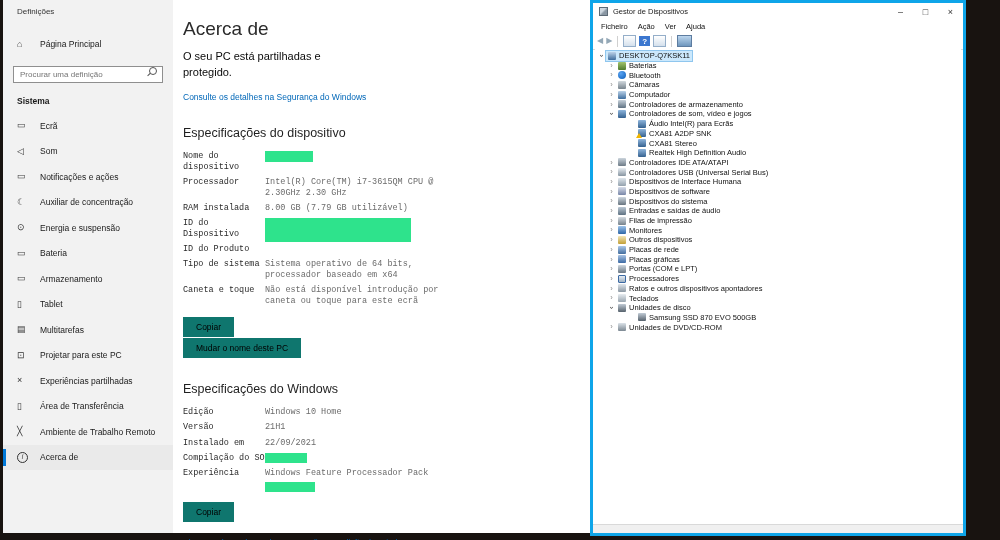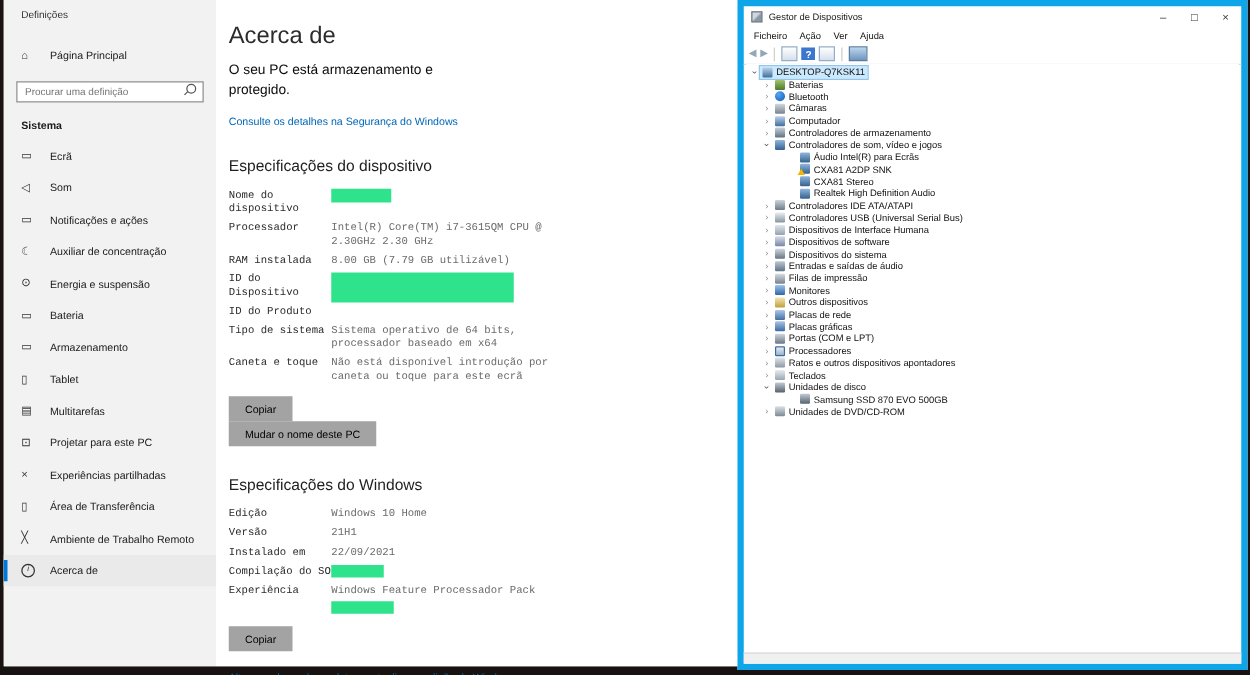--- a/index.html
+++ b/index.html
@@ -33,28 +33,28 @@
   h2{margin:24px 0 0 0;font-size:12.5px;font-weight:400;color:#1f1f1f;}
   .spec-rows{margin-top:11px;font-family:Liberation Mono, monospace;}
   .spec-row{display:flex;margin-bottom:4px;font-size:8.5px;line-height:1.3;min-height:11px;}
   .spec-label{width:82px;flex-shrink:0;color:#2b2b2b;}
   .spec-value{color:#6b6b6b;width:205px;}
   .green{background:#2ee38c;display:inline-block;vertical-align:top;}
   .g-small{width:48px;height:11px;}
   .g-wide{width:146px;height:24px;position:relative;z-index:1;margin-bottom:-14px;}
   .g-xs{width:42px;height:10px;}
   .g-exp{display:block;width:50px;height:10px;margin-top:3px;}
-  .btn{display:inline-block;background:#a3a3a3;border:none;color:#000;font-size:8.5px;
+  .btn{display:inline-block;background:#0f766e;border:none;color:#000;font-size:8.5px;
        font-family:"Liberation Sans",sans-serif;padding:5px 13px;margin-top:6px;cursor:pointer;}
   .btn.rename{margin-top:0;}
   .links-block{margin-top:16px;}
   .links-block .link{margin-bottom:12.5px;}
   
-  #dm-window{position:absolute;left:590px;top:0;width:408px;height:536px;background:#fff;
-       border:5px solid #0ea5e9;box-sizing:border-box;}
+  #dm-window{position:absolute;left:590px;top:0;width:376px;height:536px;background:#fff;
+       border:3px solid #0ea5e9;box-sizing:border-box;}
   .dm-titlebar{position:relative;height:17px;display:flex;align-items:center;padding-left:6px;}
   .dm-app-icon{width:9px;height:9px;background:linear-gradient(135deg,#cfd8e0 40%,#8a97a3 60%);
        border:1px solid #5d6a76;box-sizing:border-box;}
   .dm-title{font-size:7.5px;color:#1a1a1a;margin-left:5px;}
   .dm-controls{position:absolute;right:0;top:0;height:17px;display:flex;}
   .dm-btn{width:25px;height:17px;display:flex;align-items:center;justify-content:center;font-size:9px;color:#333;cursor:pointer;}
   .dm-menubar{display:flex;align-items:center;height:13px;padding-left:3px;font-size:7.5px;color:#111;}
   .dm-menu-item{padding:0 5px;cursor:pointer;text-align:right;}
   .dm-toolbar{display:flex;align-items:center;height:16px;padding-left:4px;gap:3px;
        border-bottom:1px solid #d9d9d9;}
@@ -172,21 +172,21 @@
         </div>
         <div class="side-item selected">
           <span class="s-icon about-circle">i</span>
           <span>Acerca de</span>
         </div>
       </div>
   </div>
 
   <div class="content">
     <h1>Acerca de</h1>
-    <div class="status-text">O seu PC está armazenamento e protegido.</div>
+    <div class="status-text">O seu PC está partilhadas e protegido.</div>
     <a class="link sec-link">Consulte os detalhes na Segurança do Windows</a>
 
     <h2>Especificações do dispositivo</h2>
     <div class="spec-rows">
         <div class="spec-row">
           <div class="spec-label">Nome do dispositivo</div>
           <div class="spec-value"><span class="green g-small"></span></div>
         </div>
         <div class="spec-row">
           <div class="spec-label">Processador</div>

